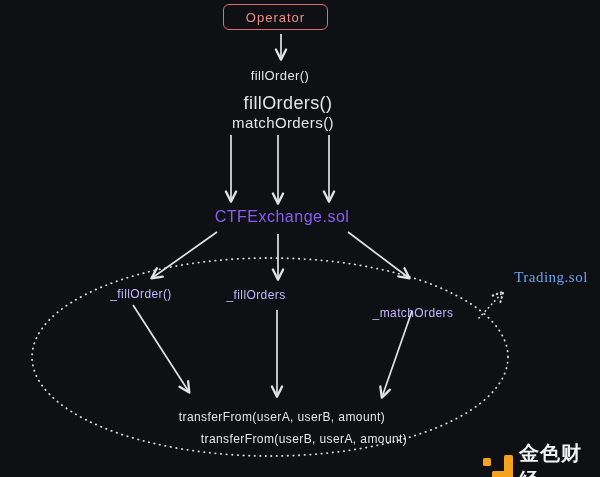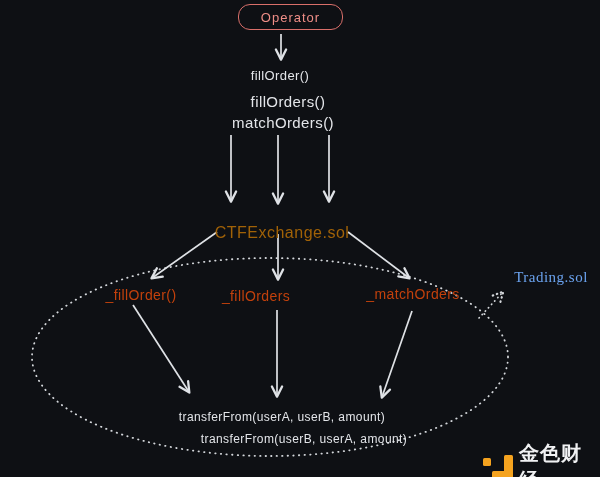--- a/index.html
+++ b/index.html
@@ -17,29 +17,29 @@
     width: 600px; height: 477px;
   }
   .lbl {
     position: absolute;
     transform: translateX(-50%);
     white-space: nowrap;
     color: #e3e5e9;
     font-size: 12px;
     letter-spacing: 0.4px;
   }
-  .lbl.small { font-size: 14px; color: #c2410c; }
-  .lbl.blue  { color: #a16207; font-size: 16px; letter-spacing: 0.5px; margin-top: 16px; }
+  .lbl.small { font-size: 12px; color: #c4b5fd; }
+  .lbl.blue  { color: #8b5cf6; font-size: 16px; letter-spacing: 0.5px; }
   .lbl.blue-sm { color: #6ba3ef; font-size: 15px; letter-spacing: 0.5px; font-family: Liberation Serif, serif; }
   .operator-box {
     position: absolute;
-    left: 238px; top: 4px;
+    left: 223px; top: 4px;
     width: 103px; height: 24px;
     border: 1.7px solid #d96f6a;
-    border-radius: 12px;
+    border-radius: 6px;
     display: flex; align-items: center; justify-content: center;
     color: #ef8e87;
     font-size: 13px;
     letter-spacing: 1px;
   }
   .watermark {
     position: absolute;
     left: 483px; top: 440px;
     display: flex; align-items: center;
   }
@@ -86,28 +86,28 @@
     <line x1="412" y1="311" x2="382" y2="397" stroke="#dfe2e6" stroke-width="1.7" marker-end="url(#ah)"></line>
 
     <line x1="479" y1="318" x2="503" y2="292" stroke="#d4d7db" stroke-width="1.7" stroke-dasharray="0.4 4.2" stroke-linecap="round" marker-end="url(#ah-dot)"></line>
   </svg>
 
   <div class="operator-box">
     <span>Operator</span>
   </div>
 
   <div class="lbl" style="left:280px; top:68px;  font-size:13px;text-align:center;">fillOrder()</div>
-  <div class="lbl" style="left:288px; top:93px;  font-size:15px;">fillOrders()</div>
+  <div class="lbl" style="left:288px; top:93px;  font-size:18px;">fillOrders()</div>
   <div class="lbl" style="left:283px; top:114px; font-size:15px;">matchOrders()</div>
 
   <div class="lbl blue" style="left:282px; top:208px;">CTFExchange.sol</div>
 
   <div class="lbl small" style="left:141px; top:287px;">_fillOrder()</div>
   <div class="lbl small" style="left:256px; top:288px;">_fillOrders</div>
-  <div class="lbl small" style="left:413px; top:286px;">_matchOrders</div>
+  <div class="lbl small" style="left:413px; top:306px;">_matchOrders</div>
 
   <div class="lbl" style="left:282px; top:410px; font-size:12px;">transferFrom(userA, userB, amount)</div>
   <div class="lbl" style="left:280px; top:432px; font-size:12px;padding-left:48px;">transferFrom(userB, userA, amount)</div>
 
   <div class="lbl blue-sm" style="left:551px; top:269px;">Trading.sol</div>
 
   <div class="watermark">
     <div class="wm-icon">
       <div class="sq"></div>
       <div class="vbar"></div>

